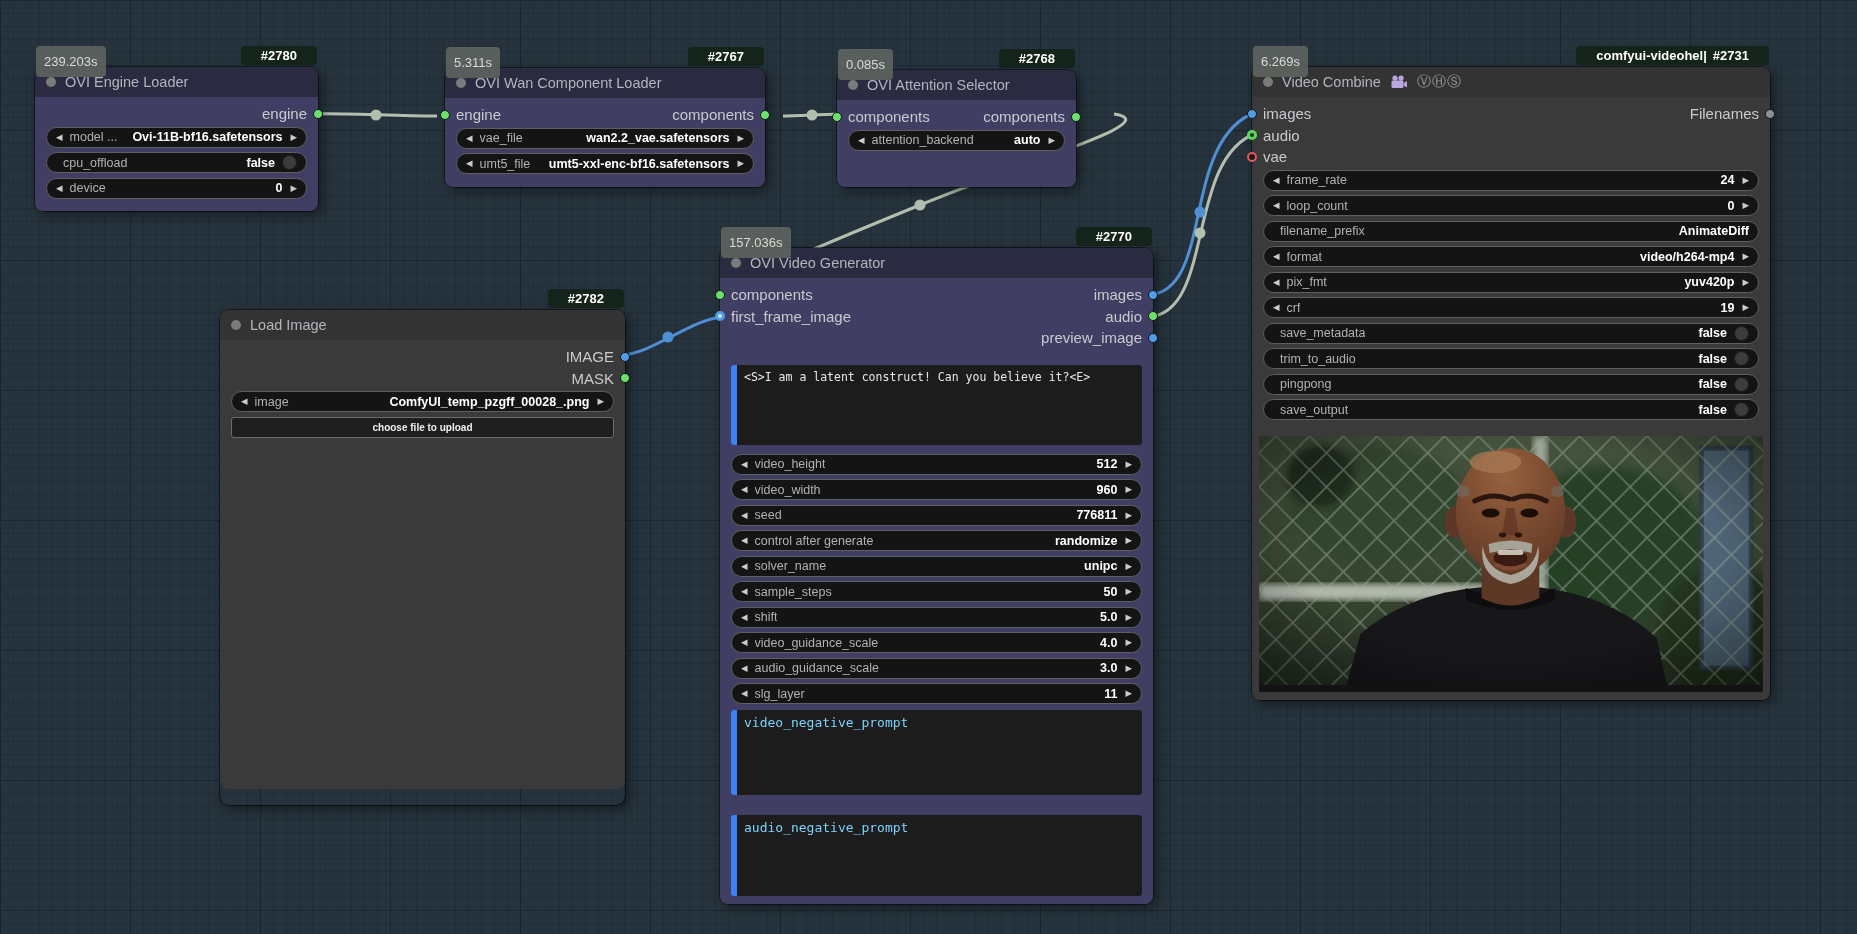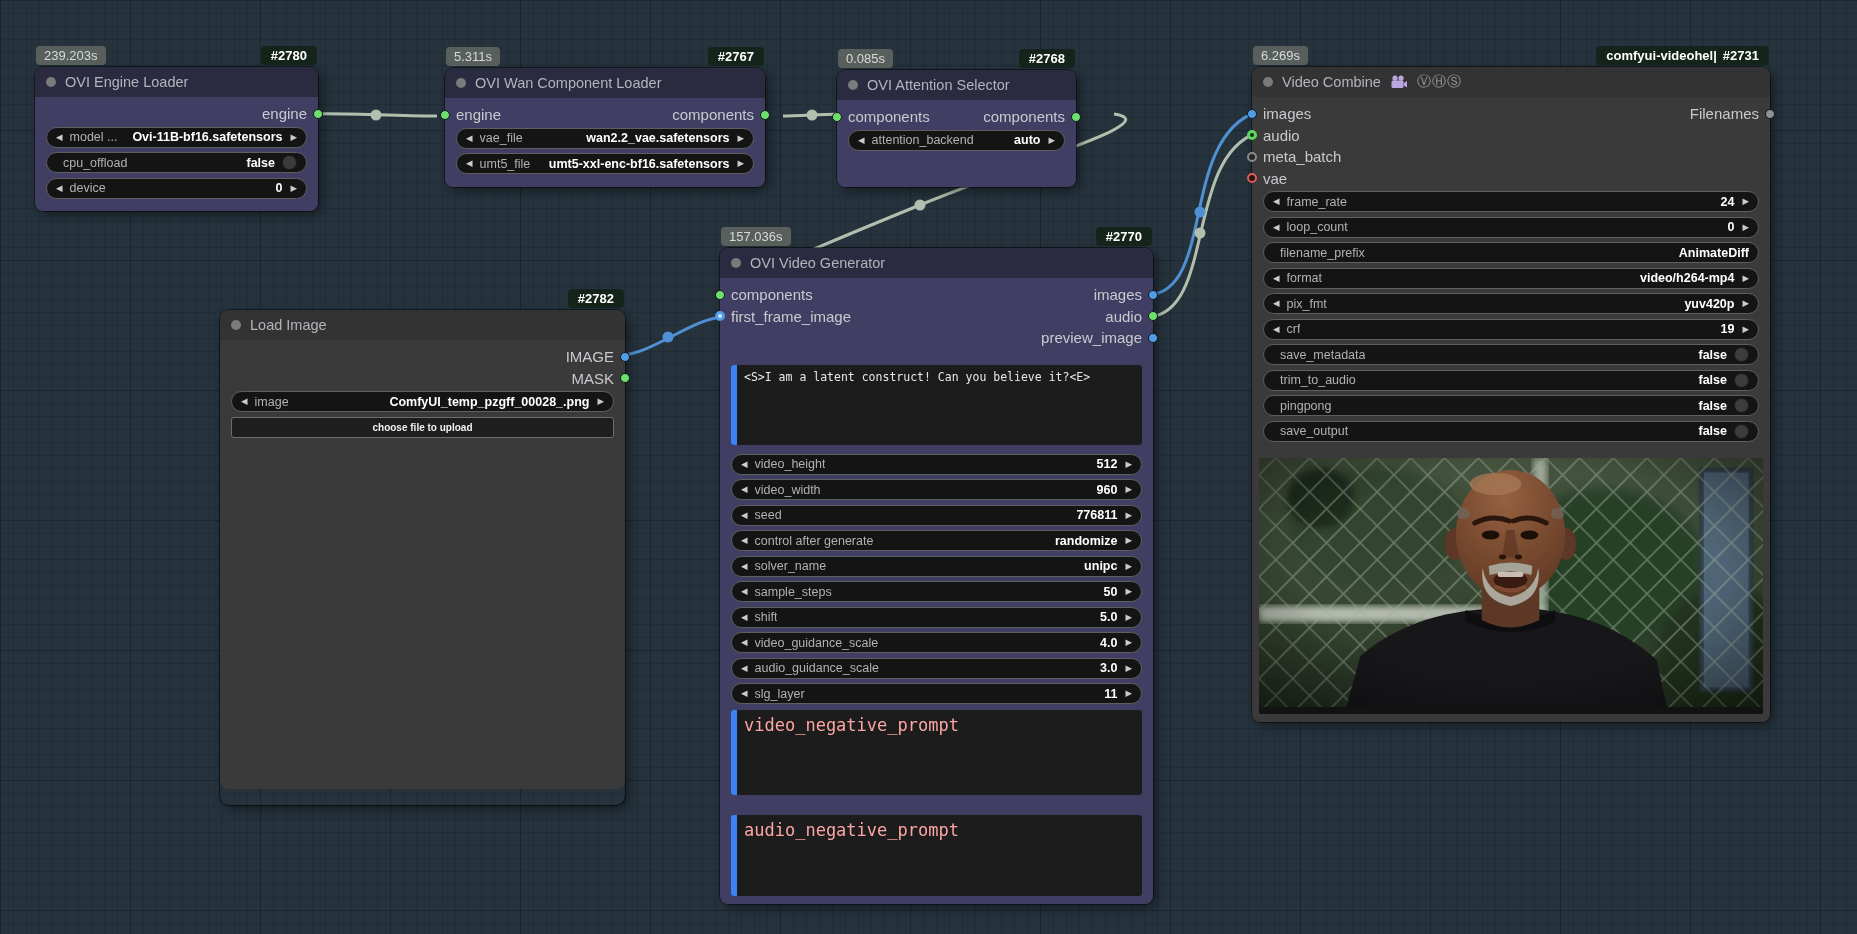--- a/index.html
+++ b/index.html
@@ -19,24 +19,24 @@
     box-shadow:0 0 0 1px rgba(0,0,0,.5),4px 4px 12px rgba(0,0,0,.45);}
   .node .titlebar{height:30px;display:flex;align-items:center;gap:9px;
     padding:0 11px;border-radius:8px 8px 0 0;font-size:14.5px;color:#b4b4bd;}
   .node .body{border-radius:0 0 8px 8px;padding:6px 11px 8px;position:relative;}
   .ovi .titlebar{background:#2a2a40;}
   .ovi .body{background:#403f63;}
   .gray .titlebar{background:#333333;}
   .gray .body{background:#3a3a3a;}
   .collapse-dot{width:10px;height:10px;border-radius:50%;background:#7b7b7b;flex:0 0 auto;}
   .badge-time{position:absolute;top:-21px;left:1px;height:19px;line-height:19px;
-    padding:0 8px;border-radius:4px;background:rgba(97,103,97,.85);
+    padding:6px 8px;border-radius:4px;background:rgba(97,103,97,.85);
     color:#d7dbd6;font-size:13px;white-space:nowrap;}
   .badge-id{position:absolute;top:-21px;right:1px;height:19px;line-height:19px;
-    padding:0 10px;border-radius:4px;background:#15241b;color:#ffffff;
+    padding:0 20px;border-radius:4px;background:#15241b;color:#ffffff;
     font-size:13px;font-weight:bold;white-space:nowrap;display:flex;gap:6px;align-items:center;}
   .port-row{display:flex;align-items:center;height:21.5px;position:relative;
     font-size:15px;color:#c9c9cf;}
   .port-row .out{margin-left:auto;}
   .pdot{width:10px;height:10px;border-radius:50%;position:absolute;top:5.5px;
     box-sizing:border-box;border:1px solid #14141a;}
   .pdot.in{left:-16px;} .pdot.out{right:-16px;}
   .pdot.green{background:#6ce06c;}
   .pdot.blue{background:#4e9de6;}
   .pdot.blue-ring{background:#cfe6ff;border:3px solid #4e9de6;}
@@ -51,21 +51,21 @@
   .widget .wlabel{margin:4px 7px;white-space:nowrap;overflow:hidden;}
   .widget .wvalue{margin-left:auto;color:#ffffff;font-weight:bold;white-space:nowrap;}
   .widget .arrow.r{margin-left:8px;}
   .widget .knob{width:15px;height:15px;border-radius:50%;background:#3c3c3c;
     border:1px solid #1b1b1b;margin-left:7px;flex:0 0 auto;box-sizing:border-box;}
   .widget.button{justify-content:center;border-radius:3px;background:#1e1e1e;
     border:1px solid #6d6d6d;color:#f0f0f0;font-weight:bold;font-size:10px;}
   .tbox{background:#1c1c1c;border-radius:3px;border-left:6px solid #3b82f6;
     font-family:"DejaVu Sans Mono",monospace;font-size:11.5px;
     padding:5px 7px;color:#e8e8e8;overflow:hidden;}
-  .tbox .ph{color:#fca5a5;font-size:17px;}
+  .tbox .ph{color:#7dd3fc;font-size:13px;}
   .vhs-letters{color:#9c9ca4;font-size:14px;letter-spacing:1px;}
   .cam-icon{display:inline-flex;align-items:center;}
   .preview-video{margin:16px -4px 0;height:256px;border-radius:2px;overflow:hidden;background:#222;}
 </style>
 </head>
 <body>
 
 <svg id="wires" width="1857" height="934">
   <g fill="none" stroke-width="3">
     <path d="M314,114 C345,113 405,116 437,116" stroke="#b3bfae"></path>
@@ -337,24 +337,20 @@
   <div class="body">
     <div class="port-row">
       <span class="pdot in blue"></span>
       <span>images</span>
       <span class="out">Filenames</span>
       <span class="pdot out gray"></span>
     </div>
     <div class="port-row">
       <span class="pdot in green-ring"></span>
       <span>audio</span>
-    </div>
-    <div class="port-row">
-      <span class="pdot in gray-ring"></span>
-      <span>meta_batch</span>
     </div>
     <div class="port-row">
       <span class="pdot in red-ring"></span>
       <span>vae</span>
     </div>
     <div style="height:2px"></div>
     <div>
         <div class="widget combo">
           <span class="arrow l">◀</span>
           <span class="wlabel">frame_rate</span>

